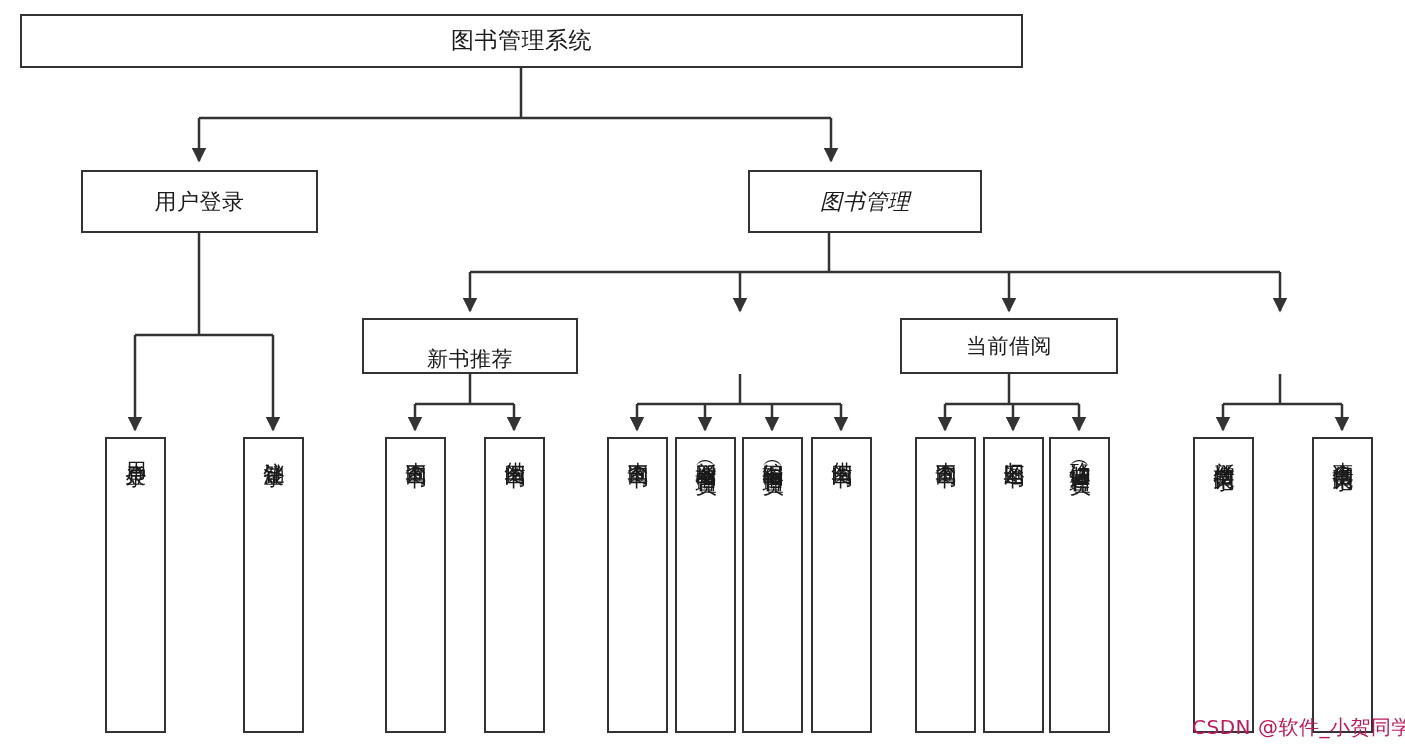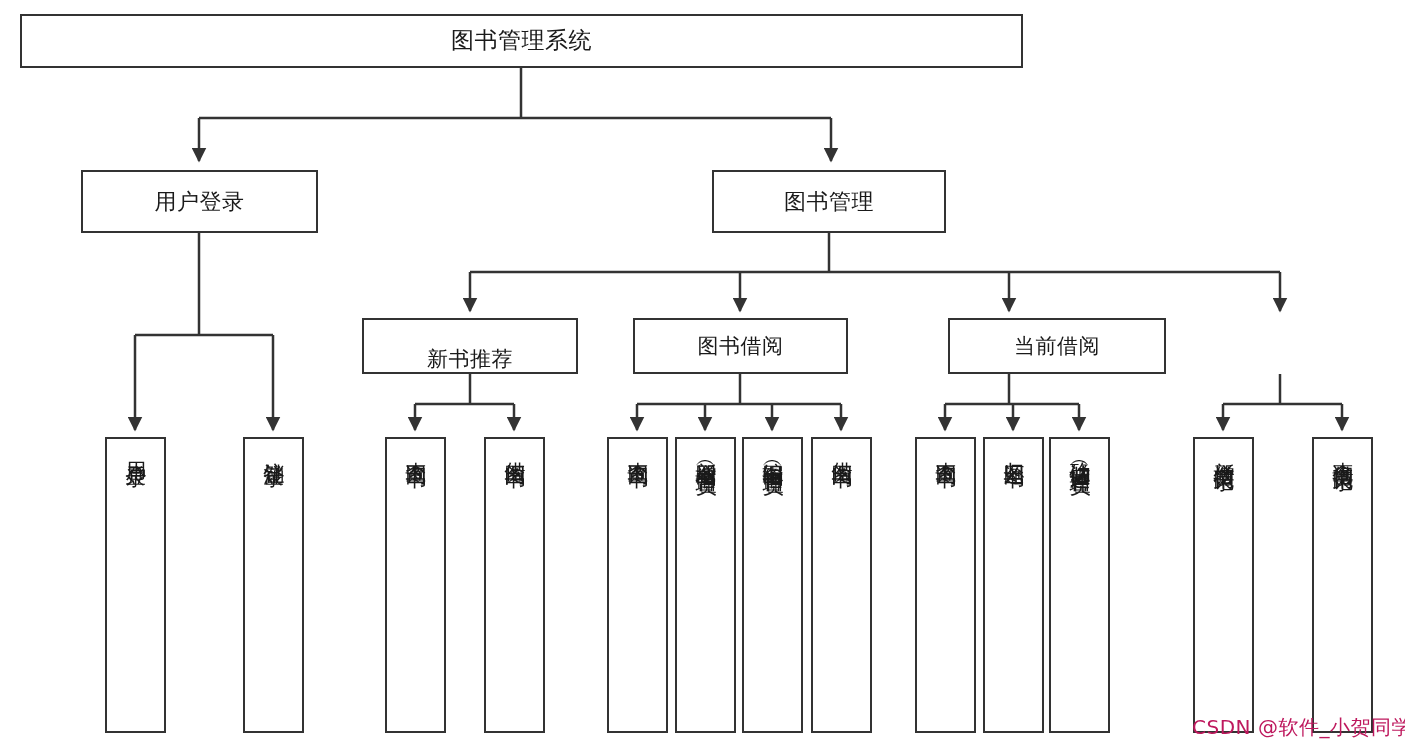--- a/index.html
+++ b/index.html
@@ -125,31 +125,28 @@
     </g>
   </svg>
 
   <div class="node node-root" style="left:20px; top:14px; width:1003px; height:54px;">
     <span class="label">图书管理系统</span>
   </div>
 
   <div class="node node-l2" style="left:81px; top:170px; width:237px; height:63px;">
     <span class="label">用户登录</span>
   </div>
-  <div class="node node-l2" style="left:712px; top:170px; width:234px; height:63px;">
+  <div class="node node-l2" style="left:748px; top:170px; width:234px; height:63px;font-style:italic;">
     <span class="label">图书管理</span>
   </div>
 
   <div class="node node-l3" style="left:362px; top:318px; width:216px; height:56px;align-items:flex-end;">
     <span class="label">新书推荐</span>
   </div>
-  <div class="node node-l3" style="left:633px; top:318px; width:215px; height:56px;">
-    <span class="label">图书借阅</span>
-  </div>
-  <div class="node node-l3" style="left:948px; top:318px; width:218px; height:56px;">
+  <div class="node node-l3" style="left:900px; top:318px; width:218px; height:56px;">
     <span class="label">当前借阅</span>
   </div>
 
   <div class="node node-leaf" style="left:105px; top:437px; width:61px; height:296px;">
     <span class="label">用户登录</span>
   </div>
   <div class="node node-leaf" style="left:243px; top:437px; width:61px; height:296px;">
     <span class="label">注销登录</span>
   </div>
 

